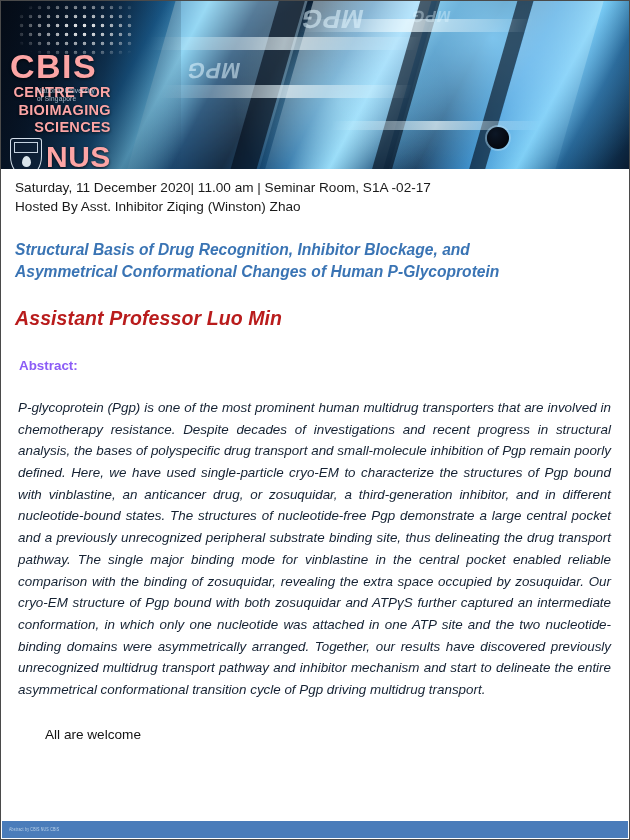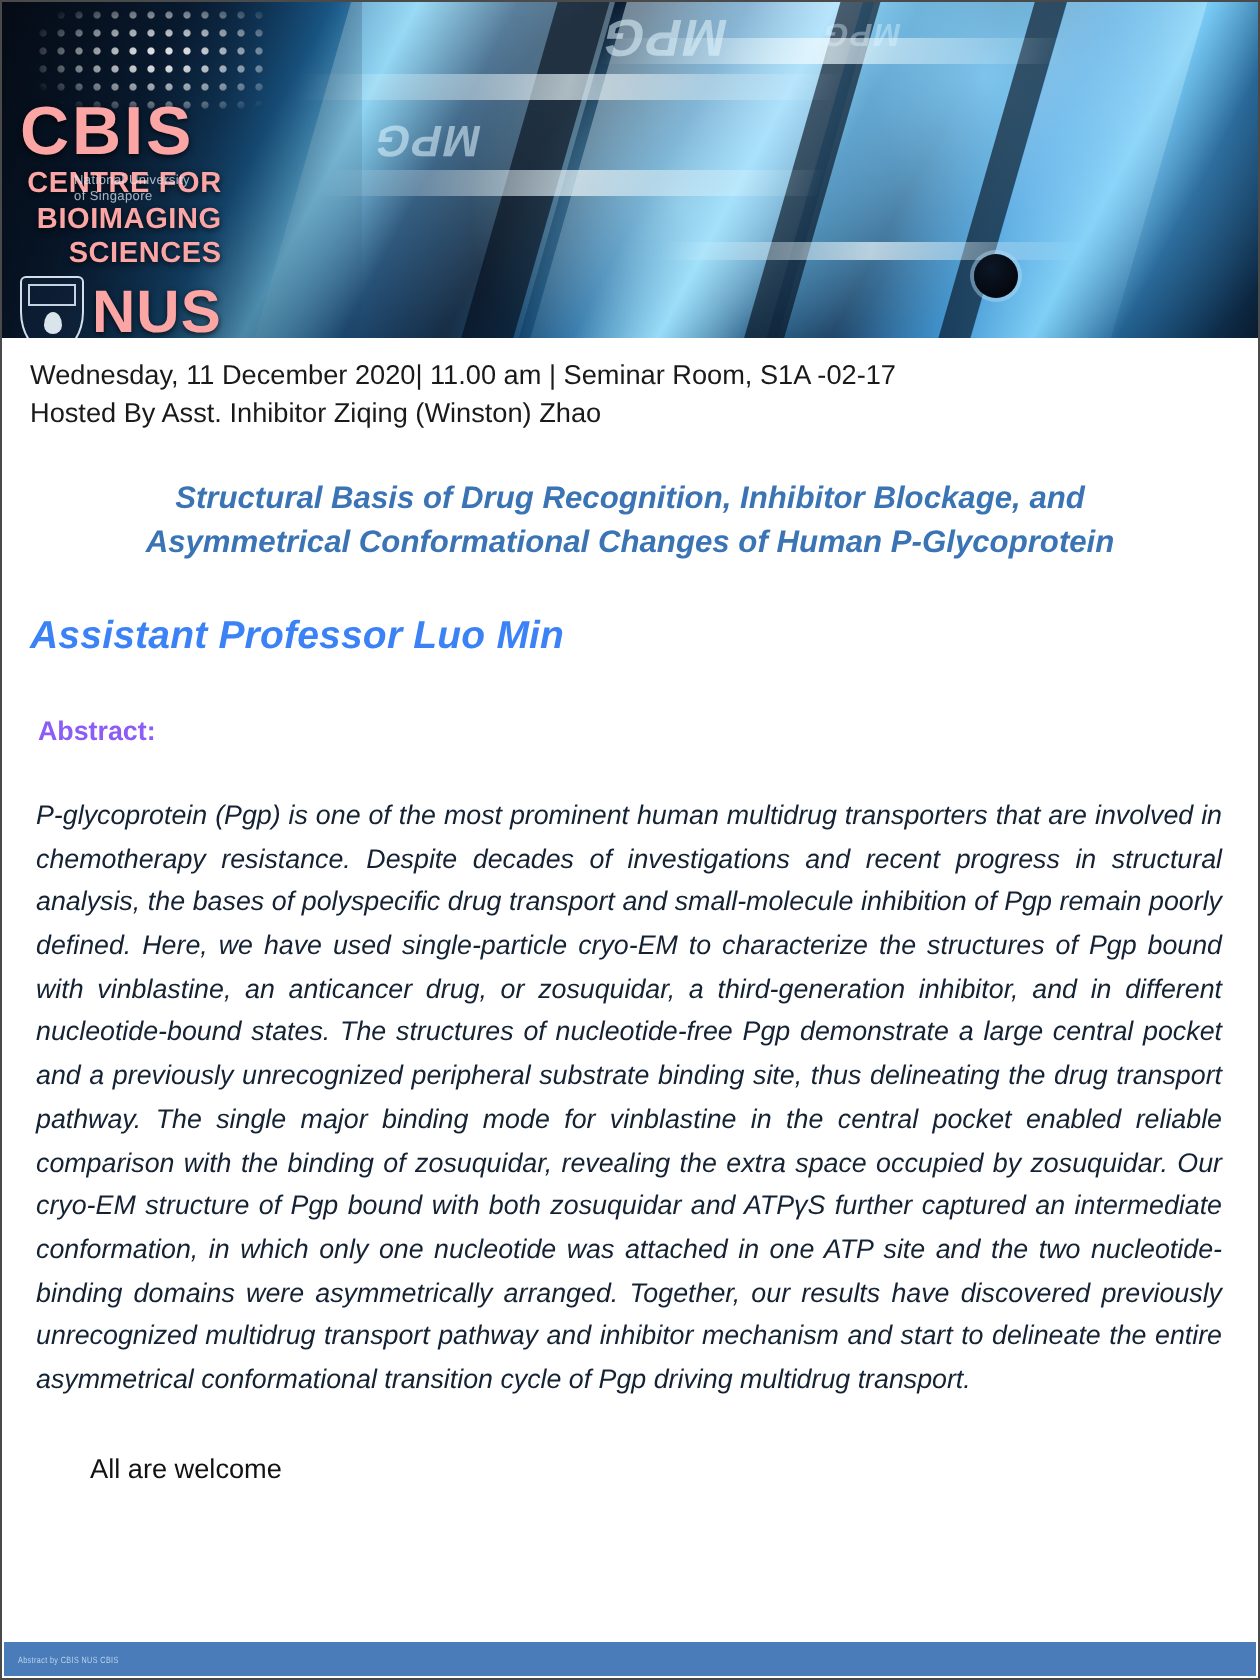--- a/index.html
+++ b/index.html
@@ -197,25 +197,25 @@
   .meta div { white-space: nowrap; }
 
   .talk-title {
     margin-top: 22px;
     color: #3a74b4;
     font-size: 15.6px;
     font-weight: bold;
     font-style: italic;
     line-height: 1.42;
   }
-  .talk-title div { white-space: nowrap; text-align: center; }
+  .talk-title div { white-space: nowrap; }
 
   .speaker {
     margin-top: 24px;
-    color: #3b82f6;
+    color: #b91c1c;
     font-size: 19.5px;
     font-weight: bold;
     font-style: italic;
     letter-spacing: 0.1px;
   }
 
   .abstract-label {
     margin-top: 28px;
     margin-left: 4px;
     color: #8b5cf6;
@@ -306,21 +306,21 @@
     </div>
     <div class="logo-nus-tag">
       <div>National University</div>
       <div>of Singapore</div>
     </div>
   </div>
 
   <div class="content">
 
     <div class="meta">
-      <div>Wednesday, 11 December 2020| 11.00 am | Seminar Room, S1A -02-17</div>
+      <div>Saturday, 11 December 2020| 11.00 am | Seminar Room, S1A -02-17</div>
       <div>Hosted By Asst. Inhibitor Ziqing (Winston) Zhao</div>
     </div>
 
     <div class="talk-title">
       <div>Structural Basis of Drug Recognition, Inhibitor Blockage, and</div>
       <div>Asymmetrical Conformational Changes of Human P-Glycoprotein</div>
     </div>
 
     <div class="speaker">Assistant Professor Luo Min</div>
 

